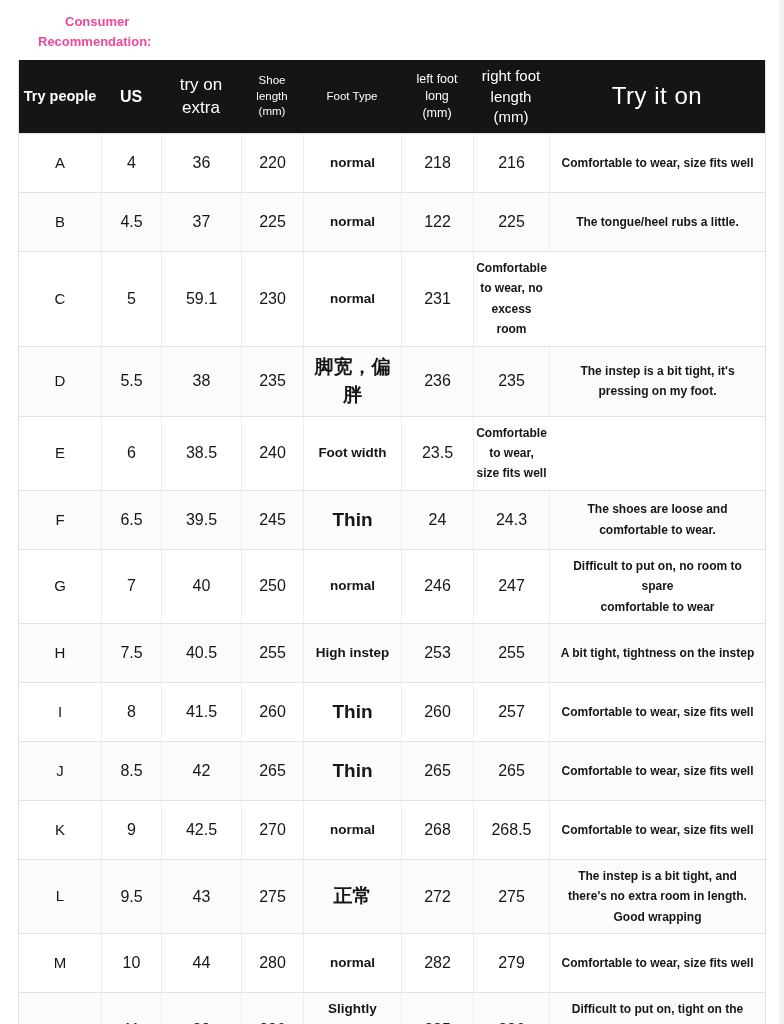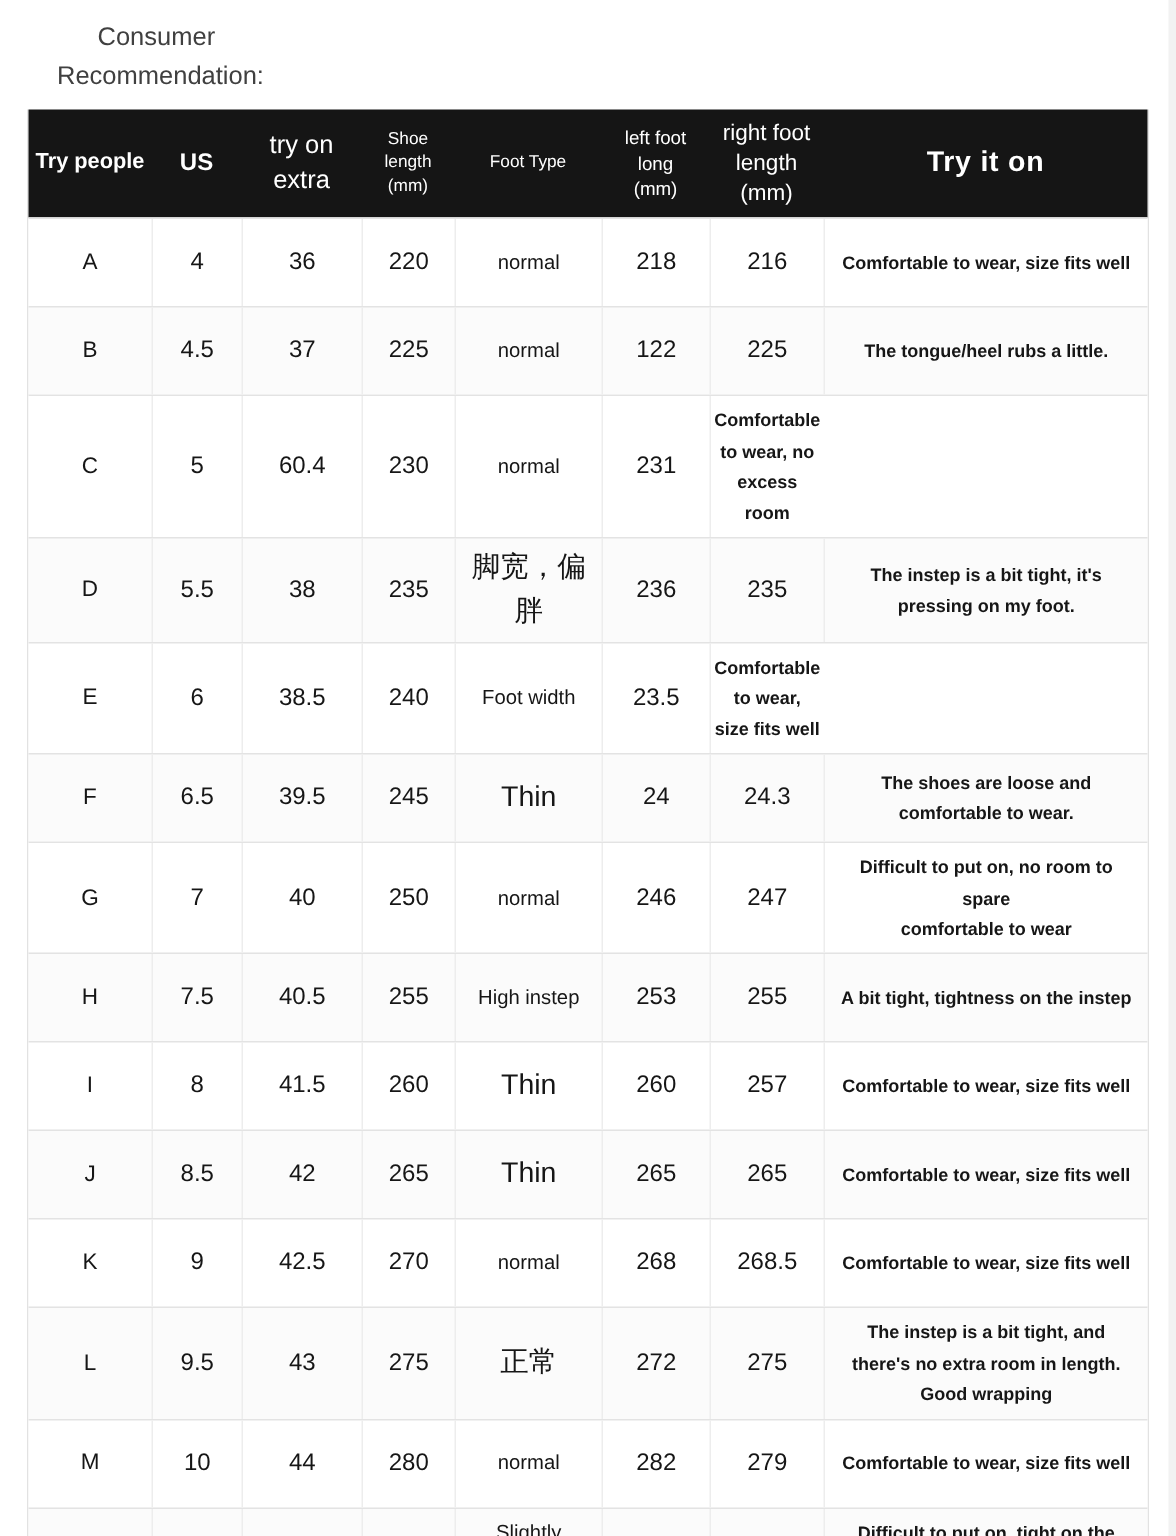--- a/index.html
+++ b/index.html
@@ -9,24 +9,24 @@
     font-family:"Liberation Sans","DejaVu Sans",sans-serif;
     color:#161616;
     position:relative;
     overflow:hidden;
   }
   .page{position:absolute;inset:0;}
 
   
   .heading{
     margin:12px 0 8px 38px;
-    font-size:17px;
-    font-weight:400;
+    font-size:13px;
+    font-weight:700;
     line-height:1.55;
-    color:#404040;
+    color:#ec4899;
   }
   .heading .l1{margin-left:27px;display:block;}
   .heading .l2{display:block;}
 
   
   .table-wrap{
     margin:2px 18px 0 18px;
     border:1px solid #e2e2e2;
     border-top:none;
     background:#fff;
@@ -49,42 +49,42 @@
     font-size:12.5px;
     font-weight:700;
   }
   .h-people{font-size:14.5px;}
   .h-us{font-size:16px;}
   .h-size{font-size:17px;font-weight:500;}
   .h-shoe{font-size:11.5px;font-weight:400;}
   .h-foot{font-size:11.5px;font-weight:400;}
   .h-left{font-size:12.5px;font-weight:500;}
   .h-right{font-size:15px;font-weight:500;}
-  .h-try{font-size:19px;font-weight:700;letter-spacing:.5px;}
+  .h-try{font-size:24px;font-weight:400;letter-spacing:.5px;}
 
   .tr{
     min-height:58px;
     border-top:1px solid #e3e3e3;
     background:#fff;
   }
   .tr:nth-child(even){background:#fbfbfb;}
   .td{
     display:flex;
     align-items:center;
     justify-content:center;
     text-align:center;
     padding:6px 4px;
     border-left:1px solid #ededed;
     white-space:pre-line;
     line-height:1.5;
   }
   .td:first-child{border-left:none;}
   .person{font-size:15px;font-weight:500;}
   .num{font-size:16px;font-weight:400;}
-  .foot{font-size:13.5px;font-weight:400;}
+  .foot{font-size:13.5px;font-weight:700;}
   .foot.big{font-size:19px;}
   .remark{
     font-size:12px;
     font-weight:600;
     padding:6px 10px;
     line-height:1.7;
   }
 
   
   .footnote{
@@ -149,21 +149,21 @@
           <div class="td num">37</div>
           <div class="td num">225</div>
           <div class="td foot">normal</div>
           <div class="td num">122</div>
           <div class="td num">225</div>
           <div class="td remark">The tongue/heel rubs a little.</div>
         </div>
         <div class="tr">
           <div class="td person">C</div>
           <div class="td num">5</div>
-          <div class="td num">60.4</div>
+          <div class="td num">59.1</div>
           <div class="td num">230</div>
           <div class="td foot">normal</div>
           <div class="td num">231</div>
           <div class="td remark">Comfortable to wear, no excess room</div>
         </div>
         <div class="tr">
           <div class="td person">D</div>
           <div class="td num">5.5</div>
           <div class="td num">38</div>
           <div class="td num">235</div>

